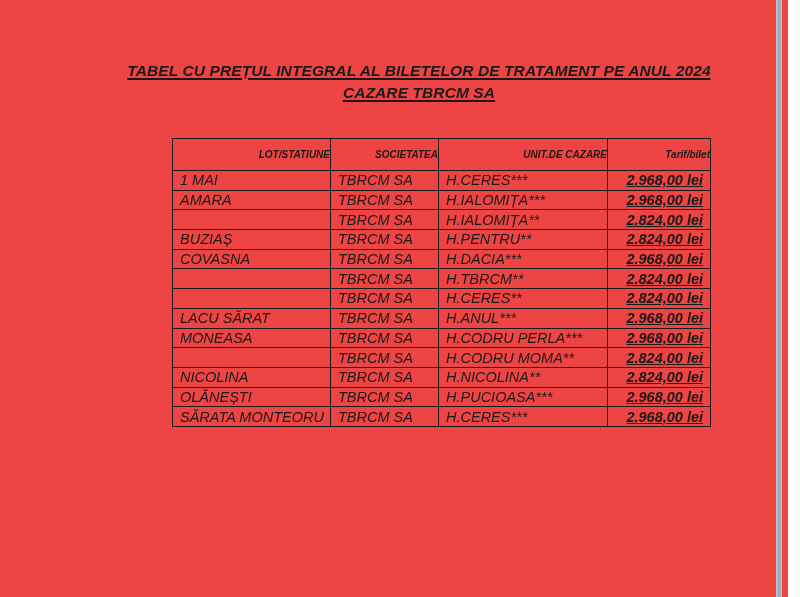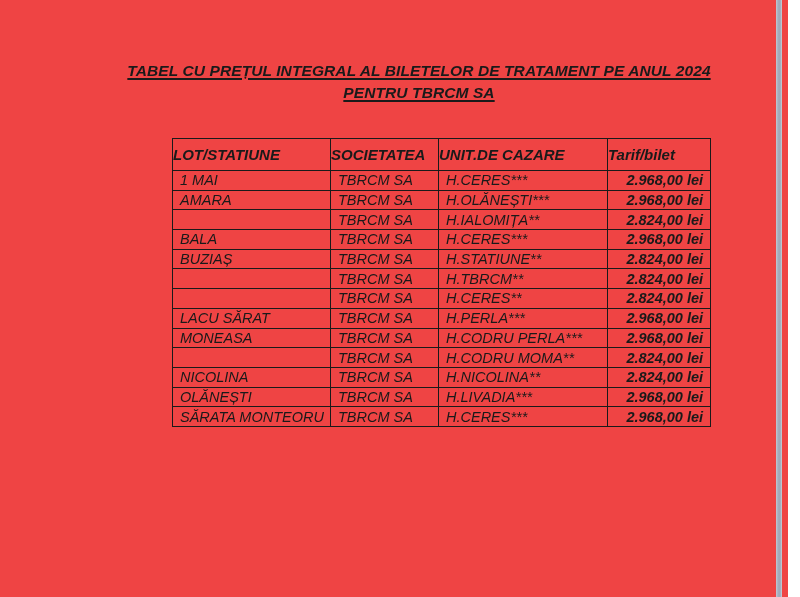--- a/index.html
+++ b/index.html
@@ -49,46 +49,47 @@
     table-layout: fixed;
     font-style: italic;
   }
   table.price-table th, table.price-table td {
     border: 1.6px solid #1a1a1a;
     overflow: hidden;
     white-space: nowrap;
   }
   table.price-table th {
     height: 32px;
-    font-size: 15px;
+    font-size: 10px;
     font-weight: bold;
-    text-align: left;
+    text-align: right;
     vertical-align: middle;
   }
   table.price-table td {
     height: 19.7px;
     font-size: 14.5px;
     font-weight: normal;
     padding: 0 7px;
     vertical-align: middle;
   }
   table.price-table td.col3 {
     font-weight: bold;
     text-align: right;
     padding-right: 7px;
+    text-decoration: underline;
   }
 </style>
 </head>
 <body>
 
 <div class="page">
 
   <div class="doc-title">
     <div><span>TABEL CU PREȚUL INTEGRAL AL BILETELOR DE TRATAMENT PE ANUL 2024</span></div>
-    <div><span>PENTRU TBRCM SA</span></div>
+    <div><span>CAZARE TBRCM SA</span></div>
   </div>
 
   <table class="price-table">
     <colgroup>
       <col style="width:158px">
       <col style="width:108px">
       <col style="width:169px">
       <col style="width:103px">
     </colgroup>
     <thead>
@@ -102,57 +103,57 @@
     <tbody>
         <tr>
           <td class="col0">1 MAI</td>
           <td class="col1">TBRCM SA</td>
           <td class="col2">H.CERES***</td>
           <td class="col3">2.968,00 lei</td>
         </tr>
         <tr>
           <td class="col0">AMARA</td>
           <td class="col1">TBRCM SA</td>
-          <td class="col2">H.OLĂNEȘTI***</td>
+          <td class="col2">H.IALOMIȚA***</td>
           <td class="col3">2.968,00 lei</td>
         </tr>
         <tr>
           <td class="col0"></td>
           <td class="col1">TBRCM SA</td>
           <td class="col2">H.IALOMIȚA**</td>
           <td class="col3">2.824,00 lei</td>
         </tr>
         <tr>
-          <td class="col0">BALA</td>
+          <td class="col0">BUZIAȘ</td>
           <td class="col1">TBRCM SA</td>
-          <td class="col2">H.CERES***</td>
-          <td class="col3">2.968,00 lei</td>
+          <td class="col2">H.PENTRU**</td>
+          <td class="col3">2.824,00 lei</td>
         </tr>
         <tr>
-          <td class="col0">BUZIAȘ</td>
+          <td class="col0">COVASNA</td>
           <td class="col1">TBRCM SA</td>
-          <td class="col2">H.STATIUNE**</td>
-          <td class="col3">2.824,00 lei</td>
+          <td class="col2">H.DACIA***</td>
+          <td class="col3">2.968,00 lei</td>
         </tr>
         <tr>
           <td class="col0"></td>
           <td class="col1">TBRCM SA</td>
           <td class="col2">H.TBRCM**</td>
           <td class="col3">2.824,00 lei</td>
         </tr>
         <tr>
           <td class="col0"></td>
           <td class="col1">TBRCM SA</td>
           <td class="col2">H.CERES**</td>
           <td class="col3">2.824,00 lei</td>
         </tr>
         <tr>
           <td class="col0">LACU SĂRAT</td>
           <td class="col1">TBRCM SA</td>
-          <td class="col2">H.PERLA***</td>
+          <td class="col2">H.ANUL***</td>
           <td class="col3">2.968,00 lei</td>
         </tr>
         <tr>
           <td class="col0">MONEASA</td>
           <td class="col1">TBRCM SA</td>
           <td class="col2">H.CODRU PERLA***</td>
           <td class="col3">2.968,00 lei</td>
         </tr>
         <tr>
           <td class="col0"></td>
@@ -162,21 +163,21 @@
         </tr>
         <tr>
           <td class="col0">NICOLINA</td>
           <td class="col1">TBRCM SA</td>
           <td class="col2">H.NICOLINA**</td>
           <td class="col3">2.824,00 lei</td>
         </tr>
         <tr>
           <td class="col0">OLĂNEȘTI</td>
           <td class="col1">TBRCM SA</td>
-          <td class="col2">H.LIVADIA***</td>
+          <td class="col2">H.PUCIOASA***</td>
           <td class="col3">2.968,00 lei</td>
         </tr>
         <tr>
           <td class="col0">SĂRATA MONTEORU</td>
           <td class="col1">TBRCM SA</td>
           <td class="col2">H.CERES***</td>
           <td class="col3">2.968,00 lei</td>
         </tr>
       </tbody>
   </table>

